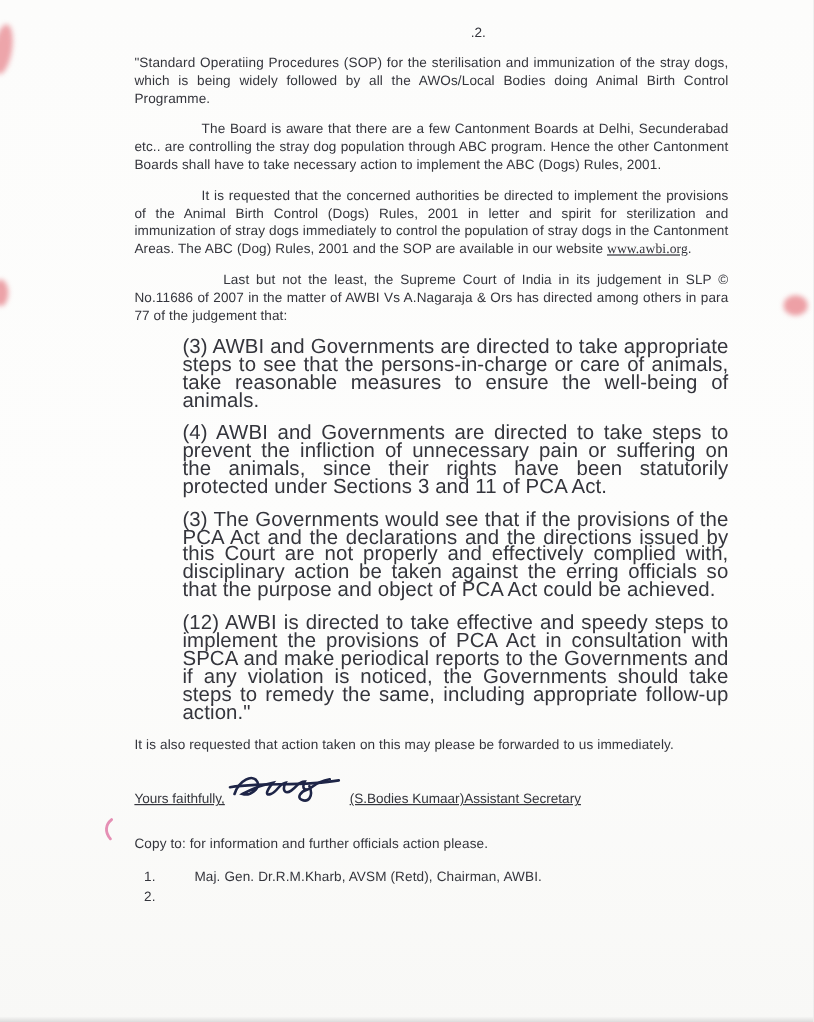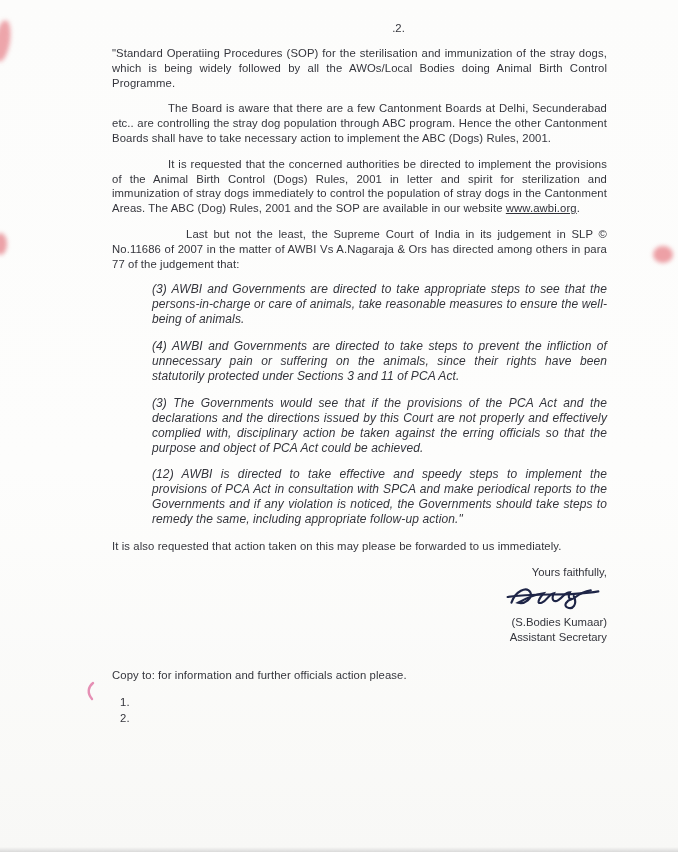--- a/index.html
+++ b/index.html
@@ -15,31 +15,30 @@
   .content { position:absolute; left:112px; top:22px; width:495px; }
   .pagenum { text-align:center; padding-left:78px; font-size:11.3px; margin:0 0 12px 0; }
   p.body {
     font-size:11.3px; line-height:14.8px;
     text-align:justify; margin:0 0 11px 0;
     letter-spacing:.1px;
   }
   .ind1 { text-indent:56px; }
   .ind2 { text-indent:74px; }
   .quote {
-    font-style:italic;
-    font-size:12px; line-height:14.9px;
+    font-size:17px; line-height:14.9px;
     text-align:justify;
     margin:1px 0 12px 40px;
     letter-spacing:.1px;
   }
-  .link { color:#2f3038; text-decoration:underline; cursor:pointer; }
+  .link { color:#2f3038; text-decoration:underline; cursor:pointer;font-family:Liberation Serif, serif; }
   .closing { margin-top:3px; }
   .signoff {
-    display:flex; flex-direction:column; align-items:flex-end;
-    text-align:right; font-size:11.3px; line-height:15px; margin-top:9px;
+    display:flex; flex-direction:row; align-items:flex-end;
+    text-align:right; font-size:11.3px; line-height:15px; margin-top:9px;text-decoration:underline;
   }
   .signature { width:100px; height:34px; margin:0 4px 1px 0; }
   .sig-ink { fill:none; stroke:#1e2547; stroke-width:2.3; stroke-linecap:round; }
   .copyto { margin:24px 0 0 0; font-size:11.3px; letter-spacing:.1px; }
   .cc-list { margin-top:13px; padding-left:8px; }
   .cc-row { display:flex; font-size:11.3px; line-height:16.5px; letter-spacing:.1px; }
   .cc-num { width:42px; flex:none; }
   
   .smudge { position:absolute; border-radius:50%; filter:blur(2px); }
   .smudge.s1 { left:-5px; top:20px; width:15px; height:42px; background:rgba(224,92,104,0.55); transform:rotate(9deg); }
@@ -94,20 +93,21 @@
       </svg>
       <div>(S.Bodies Kumaar)</div>
       <div>Assistant Secretary</div>
     </div>
 
     <p class="copyto">Copy to: for information and further officials action please.</p>
 
     <div class="cc-list">
       <div class="cc-row">
         <span class="cc-num">1.</span>
+        <span>Maj. Gen. Dr.R.M.Kharb, AVSM (Retd), Chairman, AWBI.</span>
       </div>
       <div class="cc-row">
         <span class="cc-num">2.</span>
       </div>
     </div>
 
   </div>
 
   <div class="bottom-edge"></div>
 </div>

